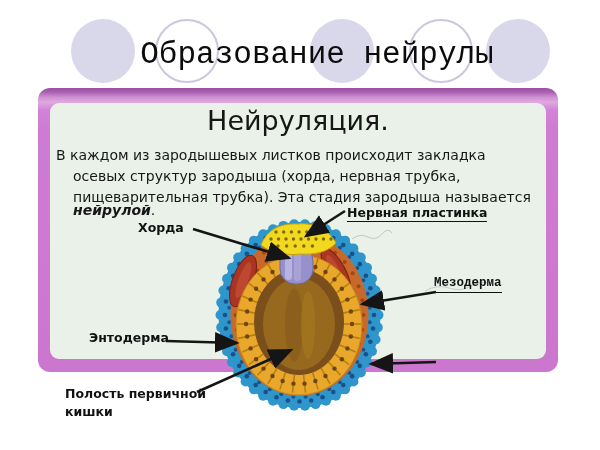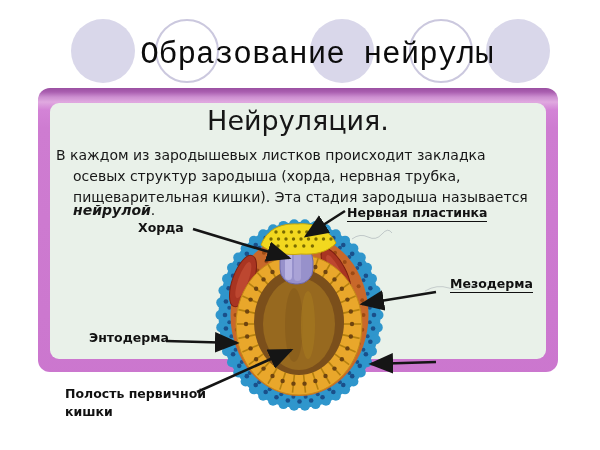--- a/index.html
+++ b/index.html
@@ -349,25 +349,25 @@
         <line x1="398" y1="274" x2="333" y2="276" marker-end="url(#ah)"></line>
         <line x1="128" y1="253" x2="199" y2="255" marker-end="url(#ah)"></line>
         <line x1="159" y1="304" x2="253" y2="262" marker-end="url(#ah)"></line>
       </g>
     </svg>
 
     <h2 class="panel-heading">Нейруляция.</h2>
 
     <div class="bline" style="left:18px;top:57px;">В каждом из зародышевых листков происходит закладка</div>
     <div class="bline" style="left:35px;top:78px;">осевых структур зародыша (хорда, нервная трубка,</div>
-    <div class="bline" style="left:35px;top:99px;">пищеварительная кишки). Эта стадия зародыша называется</div>
+    <div class="bline" style="left:35px;top:99px;">пищеварительная трубка). Эта стадия зародыша называется</div>
     <div class="bline" style="left:35px;top:112px;"><span class="em">нейрулой</span><span>.</span></div>
 
     <div class="dlabel" style="left:100px;top:132px;text-align:right;">Хорда</div>
     <div class="dlabel ul" style="left:309px;top:117px;">Нервная пластинка</div>
-    <div class="dlabel ul" style="left:412px;top:188px;">Мезодерма</div>
+    <div class="dlabel ul" style="left:396px;top:188px;font-family:Liberation Mono, monospace;">Мезодерма</div>
     <div class="dlabel" style="left:27px;top:298px;">
       <span>Полость первичной</span>
       <span class="l2row">кишки</span>
     </div>
     <div class="dlabel" style="left:51px;top:242px;">Энтодерма</div>
   </div>
 </div>
 
 </body></html>

